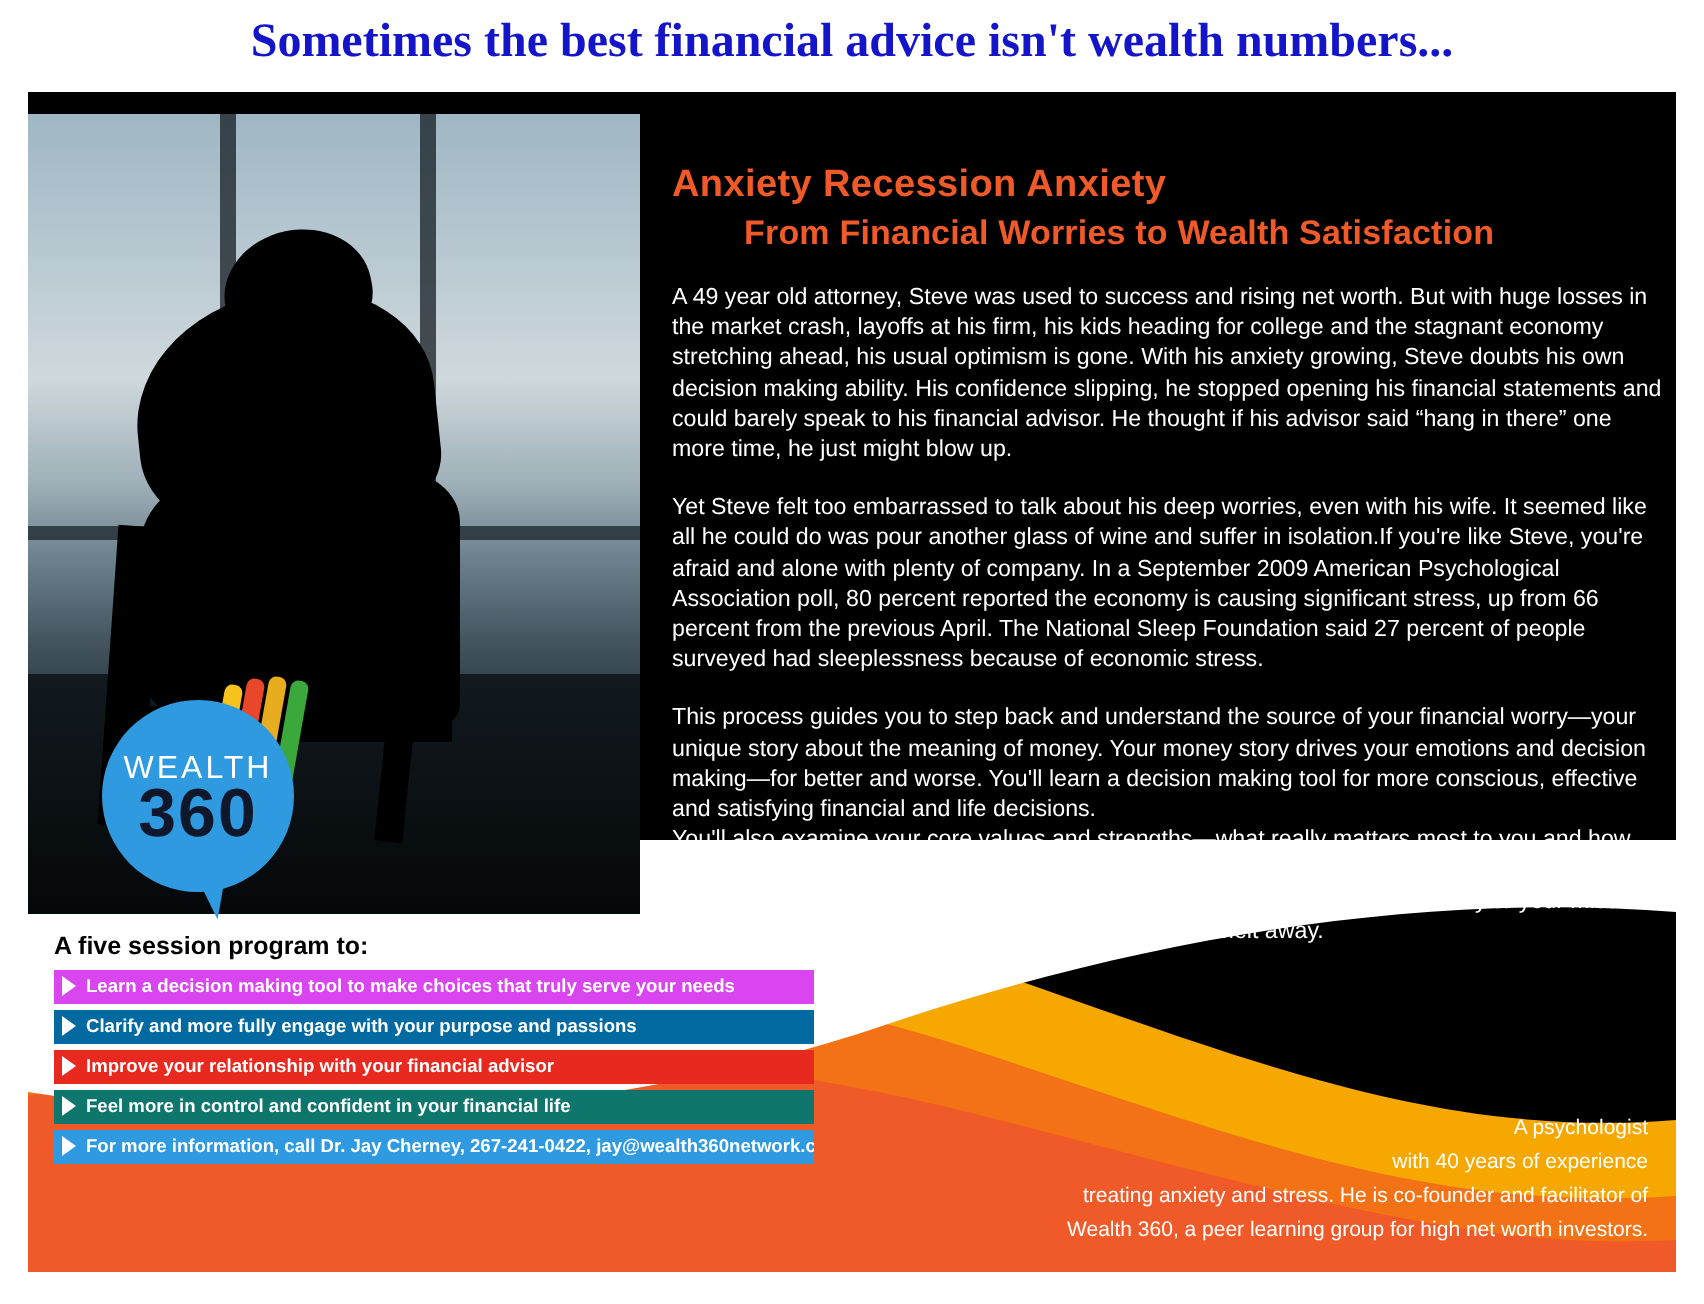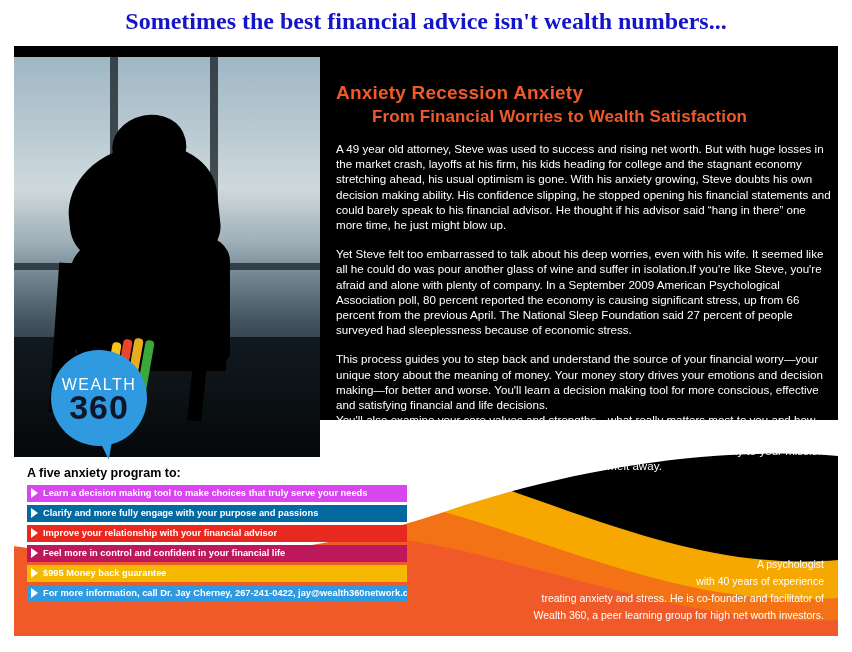--- a/index.html
+++ b/index.html
@@ -389,41 +389,37 @@
   <div class="article">
     <div class="title-1">Anxiety Recession Anxiety</div>
     <div class="title-2">From Financial Worries to Wealth Satisfaction</div>
     <p class="para">A 49 year old attorney, Steve was used to success and rising net worth. But with huge losses in the market crash, layoffs at his firm, his kids heading for college and the stagnant economy stretching ahead, his usual optimism is gone. With his anxiety growing, Steve doubts his own decision making ability.  His confidence slipping, he stopped opening his financial statements and could barely speak to his financial advisor.  He thought if his advisor said “hang in there” one more time, he just might blow up.</p>
     <p class="para">Yet Steve felt too embarrassed to talk about his deep worries, even with his wife.  It seemed like all he could do was pour another glass of wine and suffer in isolation.If you're like Steve, you're afraid and alone with plenty of company.  In a September 2009  American Psychological Association poll, 80 percent reported the economy is causing significant stress, up from 66 percent from the previous April. The National Sleep Foundation said 27 percent of people surveyed had sleeplessness because of economic stress.</p>
     <p class="para" style="margin-bottom:0;">This process guides you to step back and understand the source of your financial worry—your unique story about the meaning of money.  Your money story drives your emotions and decision making—for better and worse.  You'll learn a decision making tool for more conscious, effective and satisfying financial and life decisions.</p>
     <p class="para">You'll also examine your core values and strengths—what really matters most to you and how you work at your best.  When you use your money and your core strengths to pursue your highest aspirations, life and wealth become balanced.    As you commit more fully to your mission and passions, satisfaction grows and money worries melt away.</p>
   </div>
 
   <div class="program">
-    <div class="program-title">A five anxiety program to:</div>
+    <div class="program-title">A five session program to:</div>
 
     <div class="prog-item" style="background:#d946ef;">
       <span class="arrow"></span>
       <span>Learn a decision making tool to make choices that truly serve your needs</span>
     </div>
     <div class="prog-item" style="background:#0369a1;">
       <span class="arrow"></span>
       <span>Clarify and more fully engage with your purpose and passions</span>
     </div>
     <div class="prog-item" style="background:#e8291f;">
       <span class="arrow"></span>
       <span>Improve your relationship with your financial advisor</span>
     </div>
-    <div class="prog-item" style="background:#be185d;">
+    <div class="prog-item" style="background:#0f766e;">
       <span class="arrow"></span>
       <span>Feel more in control and confident in your financial life</span>
-    </div>
-    <div class="prog-item" style="background:#f5b800;">
-      <span class="arrow"></span>
-      <span>$995 Money back guarantee</span>
     </div>
     <div class="prog-item" style="background:#2f9ae0;">
       <span class="arrow"></span>
       <span>For more information, call Dr. Jay Cherney, 267-241-0422, jay@wealth360network.com</span>
     </div>
   </div>
 
   <div class="signature">Jay Cherney, Ph.D.</div>
 
   <div class="bio">

